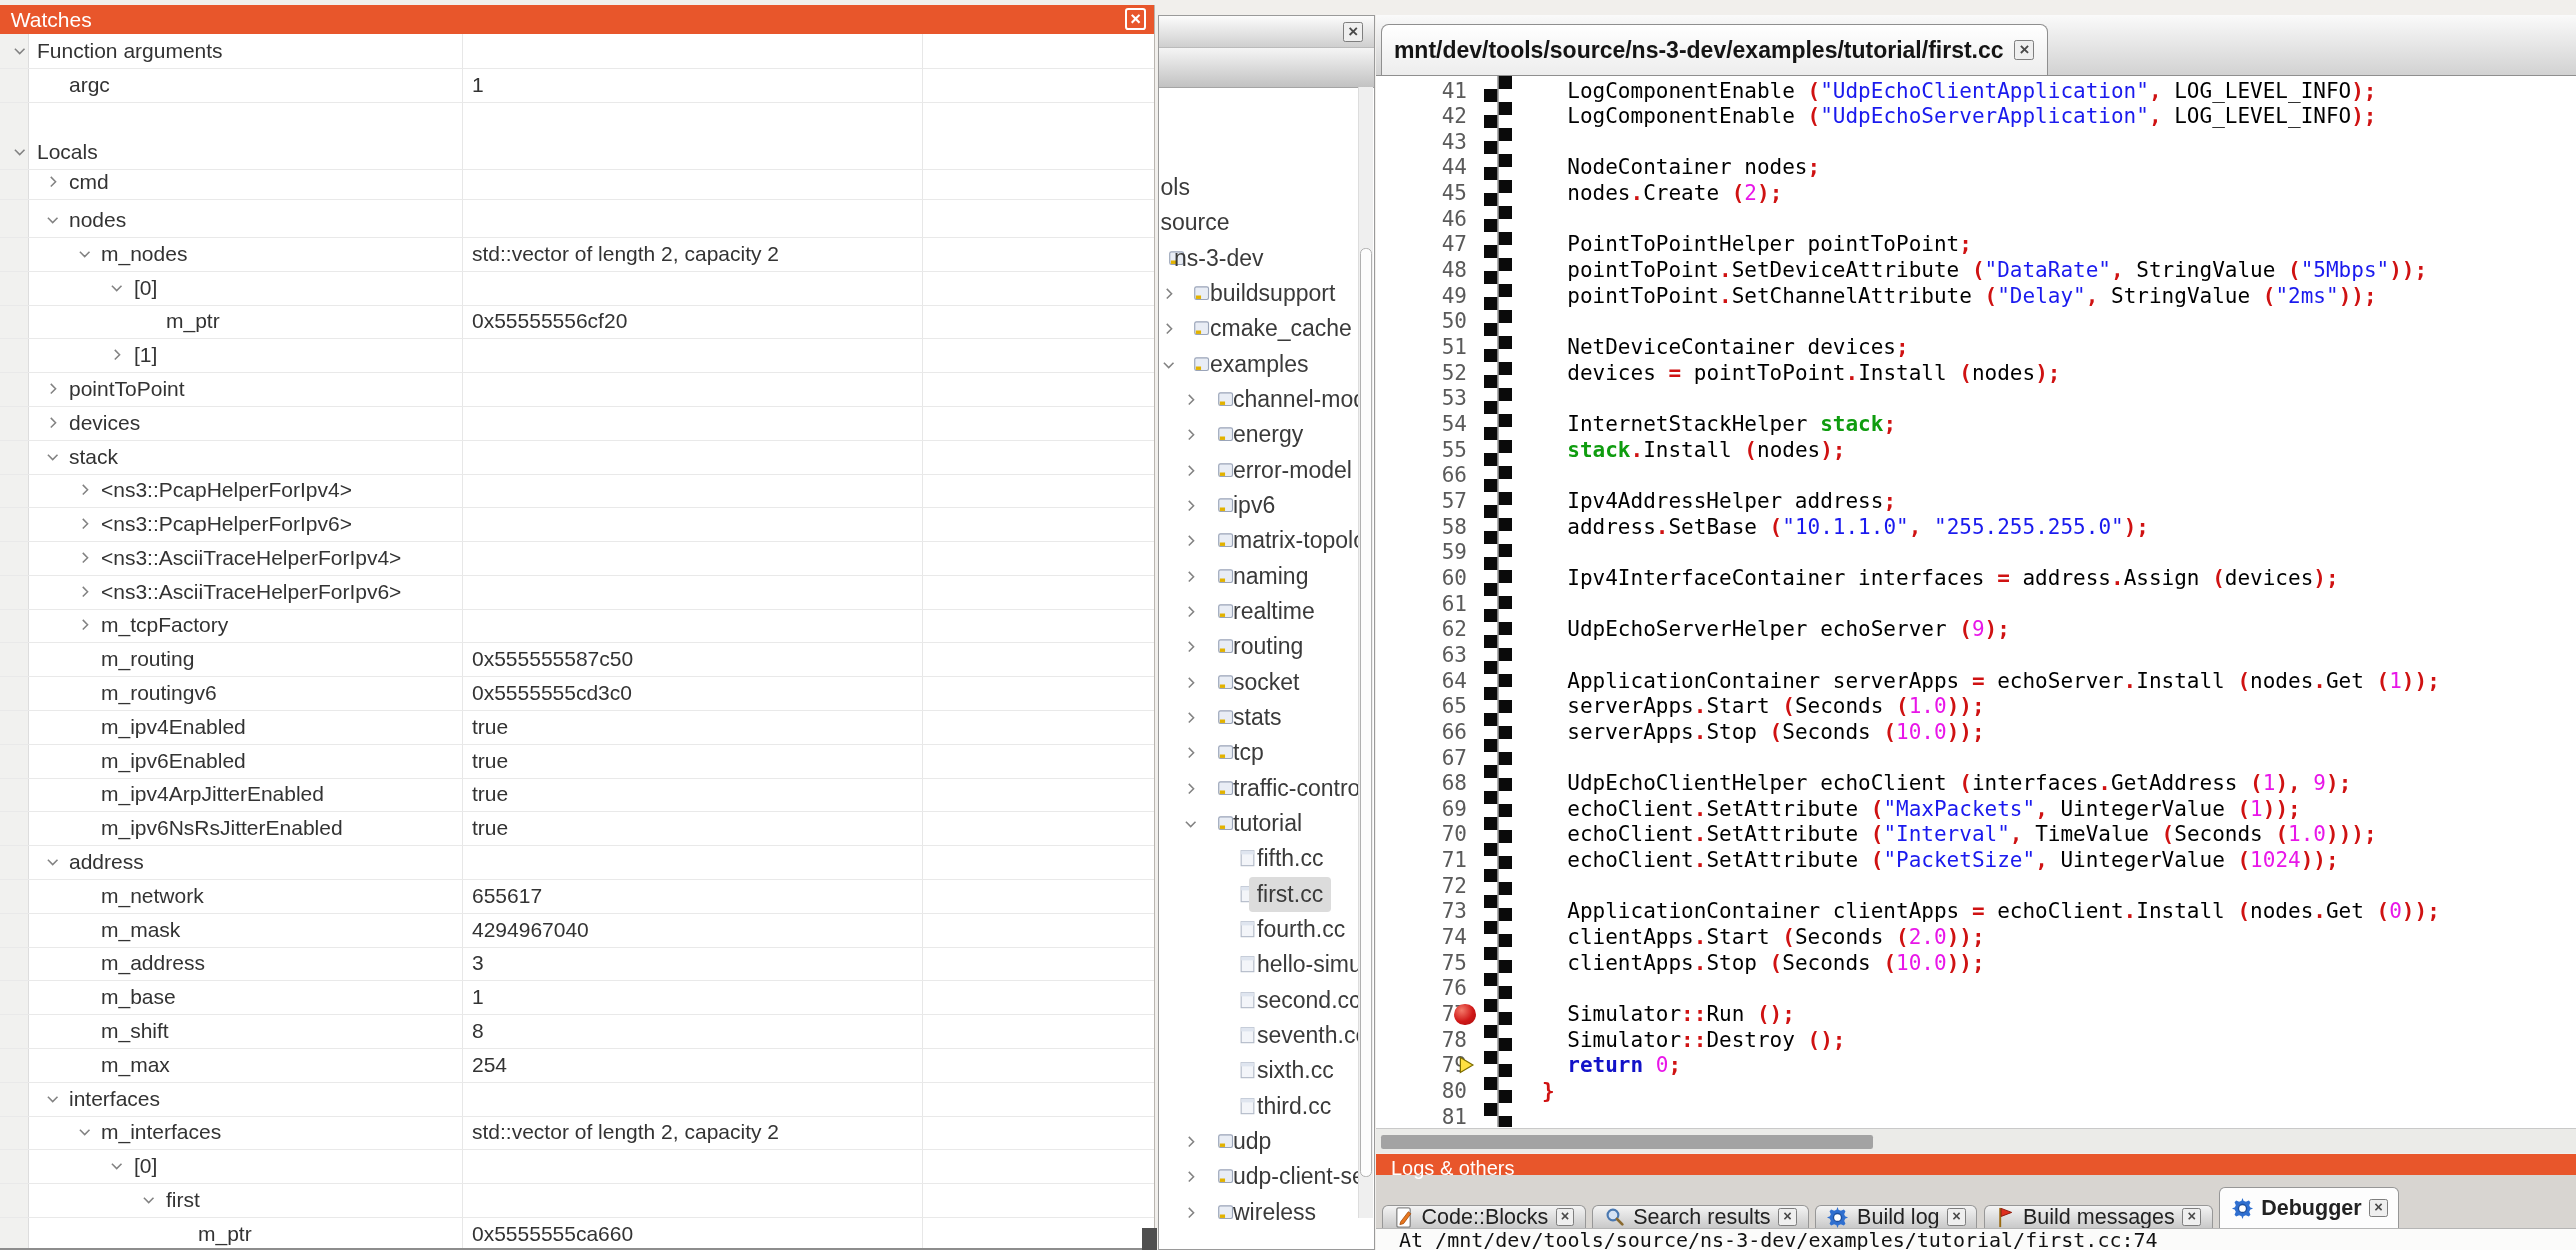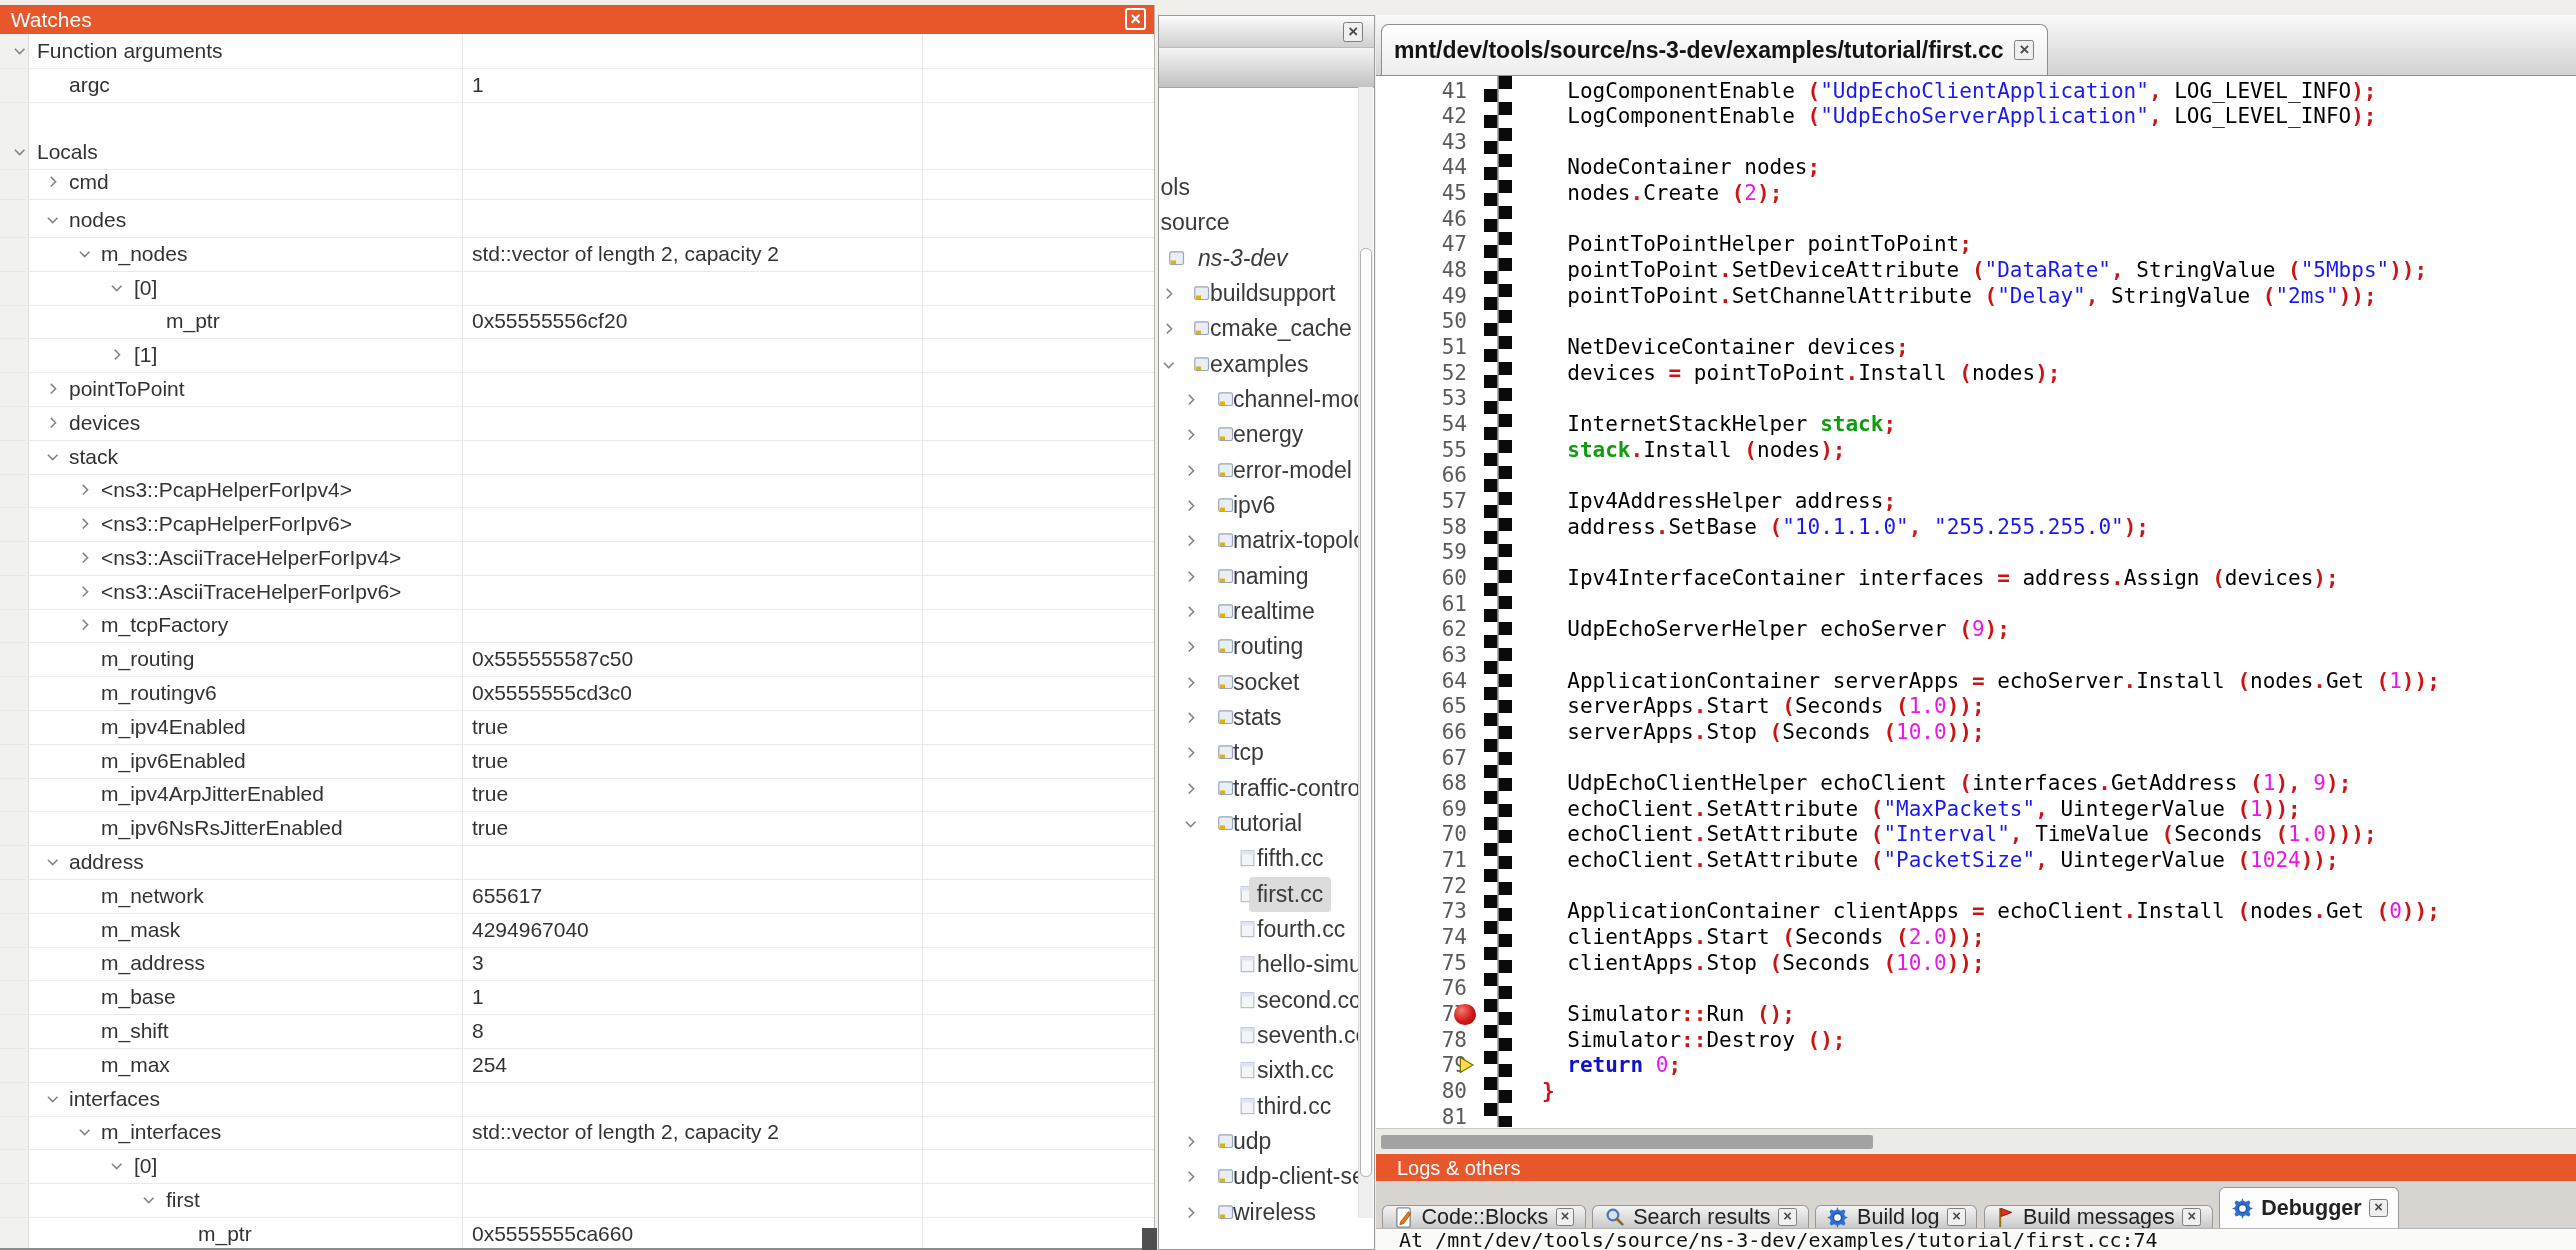--- a/index.html
+++ b/index.html
@@ -54,22 +54,22 @@
   .ctext{position:absolute;left:166px;}
   .tk-t{color:#000}.tk-p{color:#cf1212;font-weight:bold}.tk-s{color:#1a1aee}.tk-n{color:#e816e8}
   .tk-k{color:#1212c8;font-weight:bold}.tk-g{color:#0f9c0f;font-weight:bold}
   .bp-dot{position:absolute;left:78px;top:2.3px;width:21.5px;height:21.5px;border-radius:50%;
           background:radial-gradient(circle at 35% 30%,#f47a6a,#d01818 55%,#a30e0e);}
   .cur-arrow{position:absolute;left:80px;top:3.1px;}
   #hscroll{position:absolute;left:0;top:1113px;right:0;height:25px;background:#ebebe8;border-top:0.8px solid #c9c9c9;box-sizing:border-box;}
   #hscroll-thumb{position:absolute;left:4.6px;top:5.4px;width:492px;height:14px;background:#a3a3a3;border-radius:2.3px;}
   
   #logs{position:absolute;left:1376px;top:1154px;width:1200px;height:97px;background:#d8d5d1;}
-  #logs-title{position:absolute;left:0;top:0;right:0;height:27px;background:#e8562b;color:#fff;
-              font-size:20px;line-height:29px;padding-left:21px;box-sizing:border-box;}
+  #logs-title{position:absolute;left:0;top:0;right:0;height:21px;background:#e8562b;color:#fff;
+              font-size:20px;line-height:29px;padding-left:15px;box-sizing:border-box;}
   #logs-tabs{position:absolute;left:6.1px;top:29px;right:0;height:45px;display:flex;align-items:flex-end;gap:6.1px;}
   .ltab{display:flex;align-items:center;gap:7.7px;height:23px;padding:0 10.8px;border:0.8px solid #979797;border-bottom:none;
         border-radius:6.1px 6.1px 0 0;background:linear-gradient(#f4f4f4,#c9c9c9);box-sizing:border-box;}
   .ltab .llabel{font-size:21.5px;color:#222;white-space:nowrap;}
   .ltab.active{height:41px;background:#fdfdfd;}
   .ltab.active .llabel{font-weight:bold;}
   .ltab .xbox{width:18.4px;height:18.4px;font-size:14.6px;line-height:14.6px;}
   #logs-status{position:absolute;left:0;top:74px;right:0;height:23px;background:#fbfbfa;border-top:0.8px solid #b5b5b5;
                font-family:"DejaVu Sans Mono","Liberation Mono",monospace;font-size:20px;line-height:23px;color:#111;
                padding-left:23px;box-sizing:border-box;white-space:nowrap;}
@@ -283,21 +283,21 @@
           <span class="tlabel" style="left: 1.5px;">ols</span>
         </div>
         <div class="trow" style="top: 118px;">
           <span class="tlabel" style="left: 1.5px;">source</span>
         </div>
         <div class="trow" style="top: 154px;">
           <span class="ticon" style="left: 9.2px;"><svg width="18.4" height="18.4" viewBox="0 0 16 16">
               <rect x="1.5" y="2.5" width="12" height="11" rx="1.5" fill="#e9edf5" stroke="#9aa4b8"></rect>
               <rect x="2.5" y="10" width="4.5" height="3" fill="#e2b200"></rect>
             </svg></span>
-          <span class="tlabel" style="left: 39px; font-style: italic;">ns-3-dev</span>
+          <span class="tlabel" style="left: 15px;">ns-3-dev</span>
         </div>
         <div class="trow" style="top: 189px;">
           <span class="tarrow" style="left: 1.5px;"><svg width="15.4" height="15.4" viewBox="0 0 16 16">
               <polyline points="6,3 11,8 6,13" fill="none" stroke="#828282" stroke-width="1.6"></polyline>
             </svg></span>
           <span class="ticon" style="left: 34px;"><svg width="18.4" height="18.4" viewBox="0 0 16 16">
               <rect x="1.5" y="2.5" width="12" height="11" rx="1.5" fill="#e9edf5" stroke="#9aa4b8"></rect>
               <rect x="2.5" y="10" width="4.5" height="3" fill="#e2b200"></rect>
             </svg></span>
           <span class="tlabel" style="left: 51px;">buildsupport</span>

